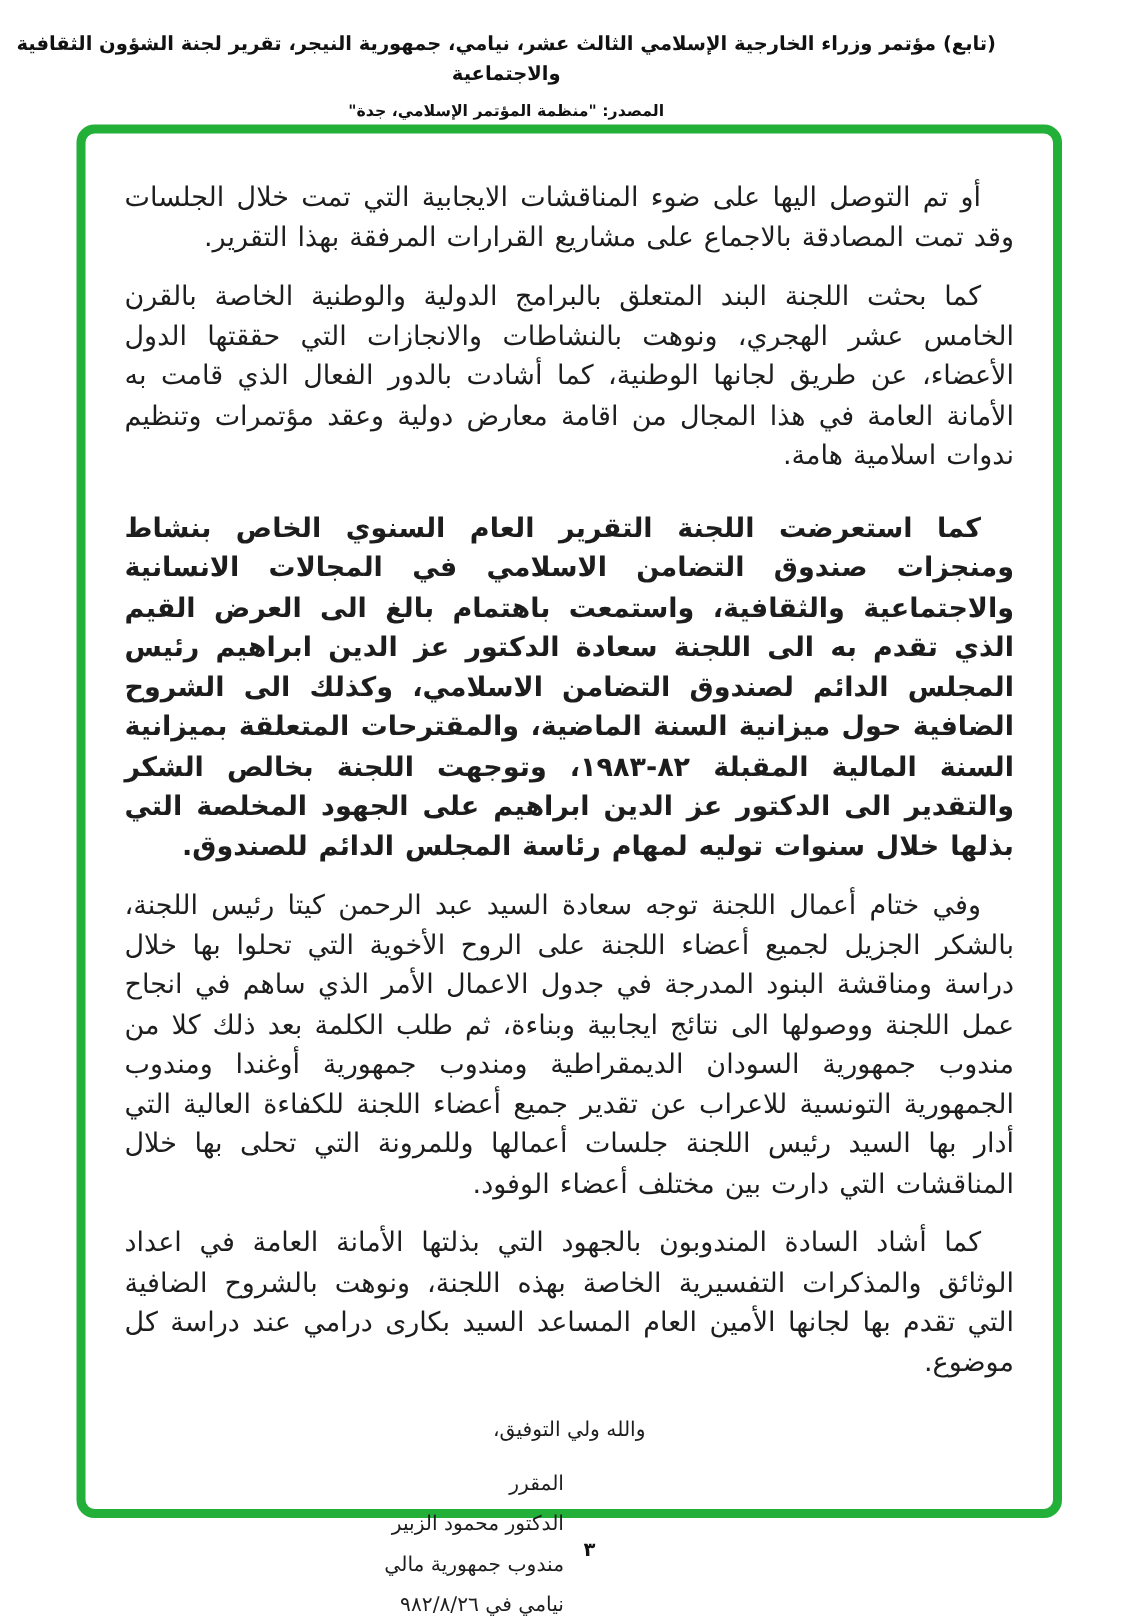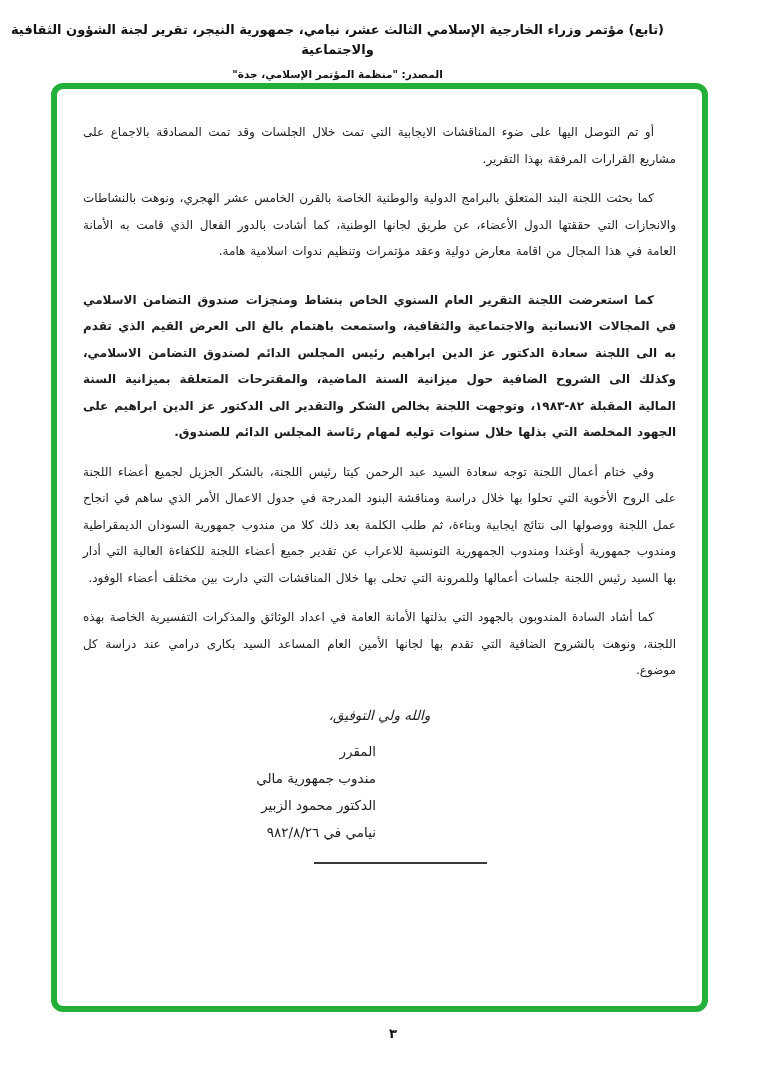--- a/index.html
+++ b/index.html
@@ -47,39 +47,38 @@
     height: 929px;
     box-sizing: border-box;
     border: 6px solid #22b038;
     border-radius: 12px;
     padding: 30px 26px 0 26px;
     direction: rtl;
   }
   
   .body-text p {
     margin: 0 0 13px 0;
-    font-size: 12px;
+    font-size: 18px;
     line-height: 26.5px;
     text-align: justify;
     text-indent: 22px;
     color: #1d1d1d;
     word-spacing: 1px;
   }
   .body-text p.gap-before {
     margin-top: 22px;
     font-weight: bold;
   }
   
   .closing-line {
     margin: 18px 0 10px 0;
     text-align: center;
     font-size: 13.5px;
     line-height: 26px;
     color: #1d1d1d;
-    font-style: italic;
   }
   .signature-block {
     width: 230px;
     margin: 6px 300px 0 0;
     text-align: right;
     font-size: 13.5px;
     line-height: 27px;
     color: #1d1d1d;
   }
   .separator-line {
@@ -114,21 +113,21 @@
     <p>كما بحثت اللجنة البند المتعلق بالبرامج الدولية والوطنية الخاصة بالقرن الخامس عشر الهجري، ونوهت بالنشاطات والانجازات التي حققتها الدول الأعضاء، عن طريق لجانها الوطنية، كما أشادت بالدور الفعال الذي قامت به الأمانة العامة في هذا المجال من اقامة معارض دولية وعقد مؤتمرات وتنظيم ندوات اسلامية هامة.</p>
     <p class="gap-before">كما استعرضت اللجنة التقرير العام السنوي الخاص بنشاط ومنجزات صندوق التضامن الاسلامي في المجالات الانسانية والاجتماعية والثقافية، واستمعت باهتمام بالغ الى العرض القيم الذي تقدم به الى اللجنة سعادة الدكتور عز الدين ابراهيم رئيس المجلس الدائم لصندوق التضامن الاسلامي، وكذلك الى الشروح الضافية حول ميزانية السنة الماضية، والمقترحات المتعلقة بميزانية السنة المالية المقبلة ٨٢-١٩٨٣، وتوجهت اللجنة بخالص الشكر والتقدير الى الدكتور عز الدين ابراهيم على الجهود المخلصة التي بذلها خلال سنوات توليه لمهام رئاسة المجلس الدائم للصندوق.</p>
     <p>وفي ختام أعمال اللجنة توجه سعادة السيد عبد الرحمن كيتا رئيس اللجنة، بالشكر الجزيل لجميع أعضاء اللجنة على الروح الأخوية التي تحلوا بها خلال دراسة ومناقشة البنود المدرجة في جدول الاعمال الأمر الذي ساهم في انجاح عمل اللجنة ووصولها الى نتائج ايجابية وبناءة، ثم طلب الكلمة بعد ذلك كلا من مندوب جمهورية السودان الديمقراطية ومندوب جمهورية أوغندا ومندوب الجمهورية التونسية للاعراب عن تقدير جميع أعضاء اللجنة للكفاءة العالية التي أدار بها السيد رئيس اللجنة جلسات أعمالها وللمرونة التي تحلى بها خلال المناقشات التي دارت بين مختلف أعضاء الوفود.</p>
     <p>كما أشاد السادة المندوبون بالجهود التي بذلتها الأمانة العامة في اعداد الوثائق والمذكرات التفسيرية الخاصة بهذه اللجنة، ونوهت بالشروح الضافية التي تقدم بها لجانها الأمين العام المساعد السيد بكارى درامي عند دراسة كل موضوع.</p>
   </div>
 
   <div class="closing-line">والله ولي التوفيق،</div>
 
   <div class="signature-block">
     <div>المقرر</div>
+    <div>الدكتور محمود الزبير</div>
     <div>مندوب جمهورية مالي</div>
-    <div>الدكتور محمود الزبير</div>
     <div>نيامي في ٩٨٢/٨/٢٦</div>
   </div>
 
   <div class="separator-line"></div>
 </div>
 
 <div class="page-number">٣</div>
 
 </body></html>

